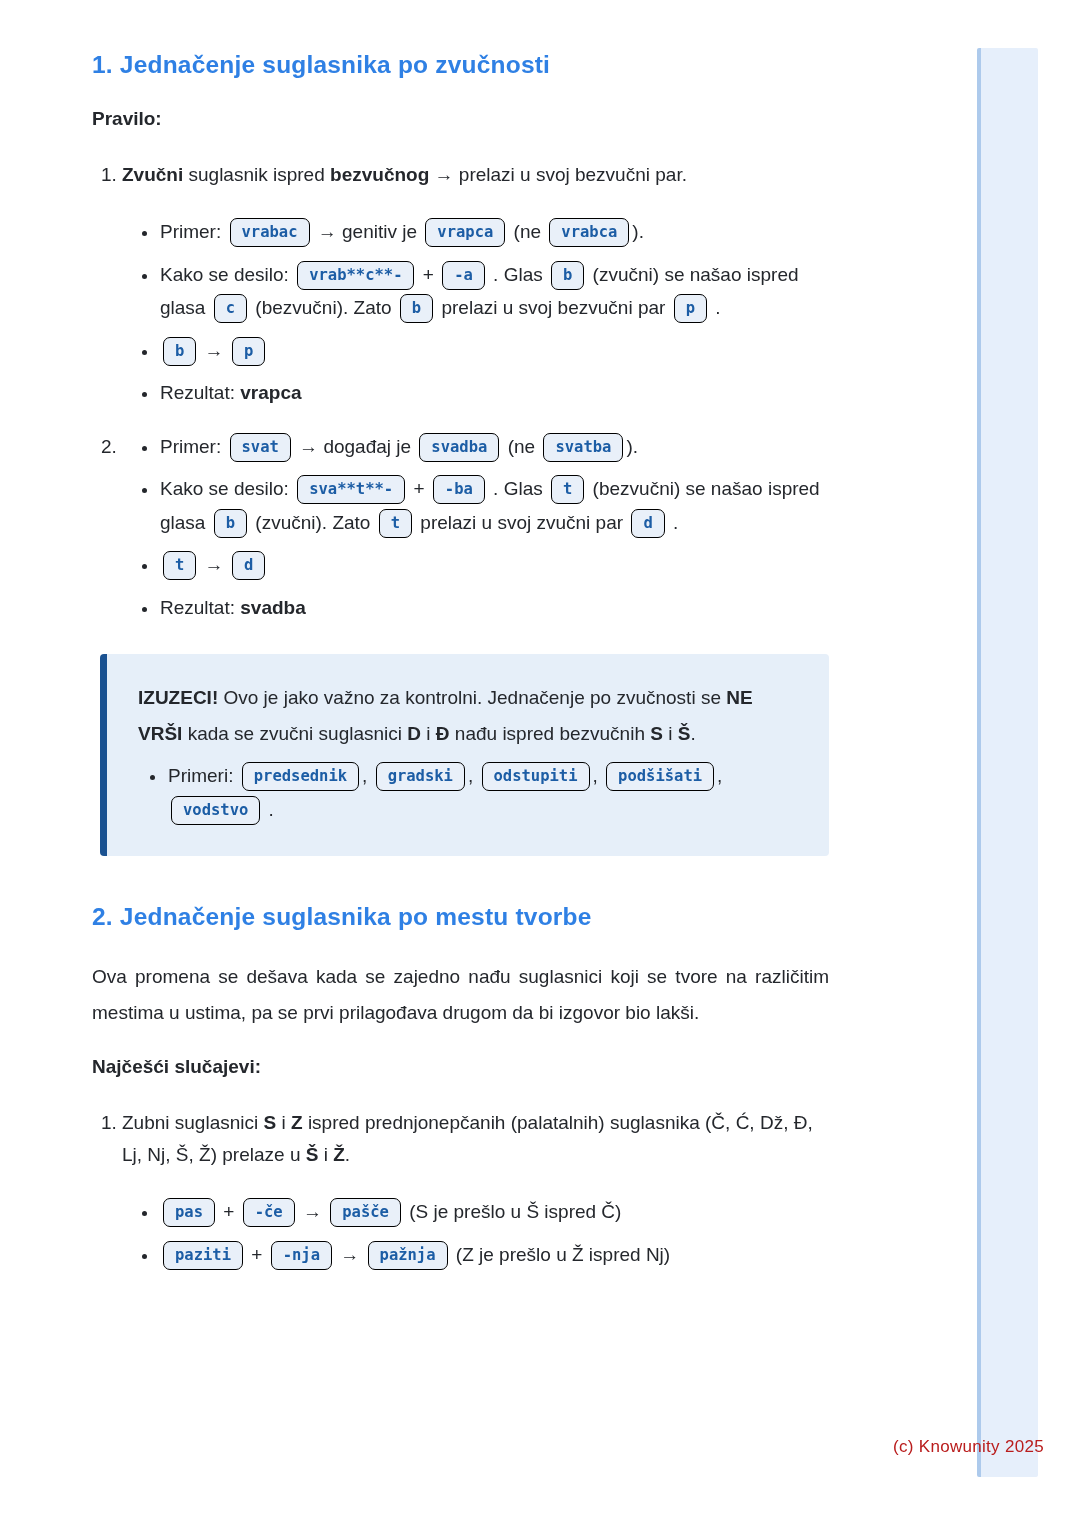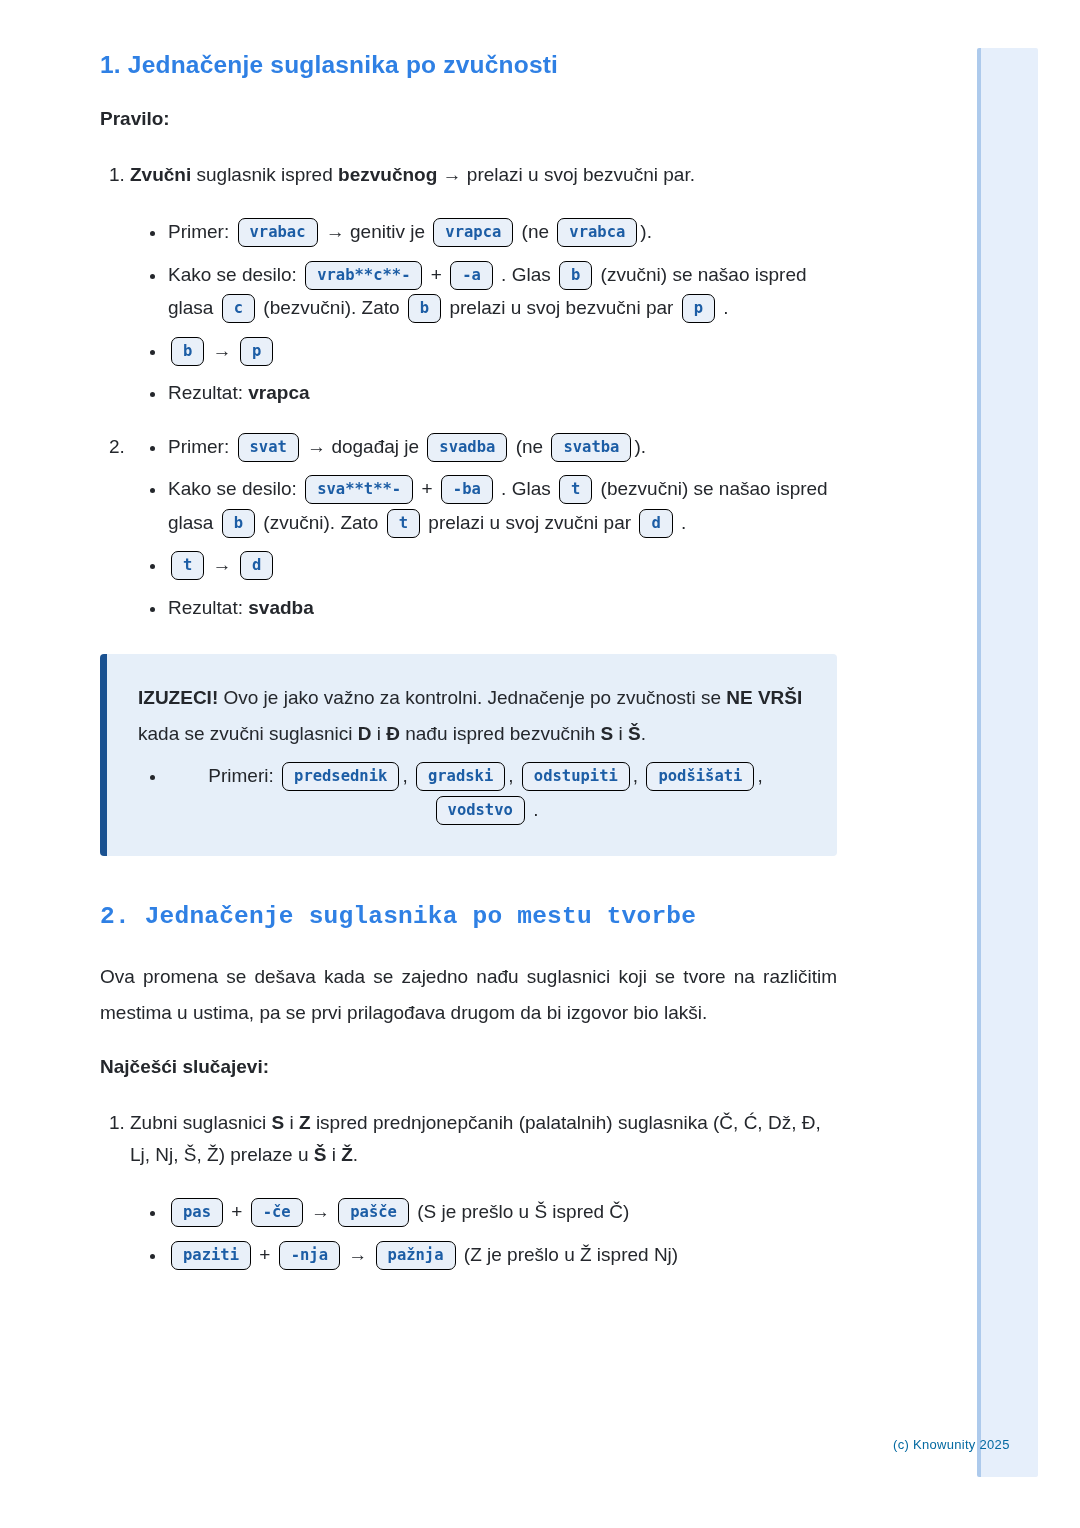--- a/index.html
+++ b/index.html
@@ -7,28 +7,28 @@
     width:1080px;height:1528px;position:relative;overflow:hidden;
     background:#ffffff;color:#24272c;
     font-family:"Liberation Sans",sans-serif;
   }
   .strip{
     position:absolute;left:977px;top:48px;width:57px;height:1429px;
     background:#e6effb;border-left:4px solid #adcaec;border-radius:2px;z-index:1;
   }
   .watermark{
     position:absolute;left:893px;top:1437px;z-index:2;
-    font-size:13px;color:#0369a1;letter-spacing:.3px;white-space:nowrap;
+    font-size:17px;color:#b91c1c;letter-spacing:.3px;white-space:nowrap;
   }
-  .content{position:absolute;left:100px;top:50px;width:737px;z-index:3;}
+  .content{position:absolute;left:92px;top:50px;width:737px;z-index:3;}
   h1.h{
     font-size:24.5px;font-weight:bold;color:#2f80e4;
     margin:0 0 27px 0;letter-spacing:.2px;line-height:30px;
   }
-  h1.h.second{margin-top:46px;font-family:Liberation Mono, monospace;}
+  h1.h.second{margin-top:46px;}
   p.para{
     font-size:19px;line-height:35.5px;margin:0 0 25px 0;text-align:justify;
   }
   p.label{font-size:19px;font-weight:bold;margin:0 0 28px 0;line-height:24px;}
   ol.rules{margin:0;padding:0 0 0 30px;font-size:19px;}
   ol.rules > li{margin:0 0 20px 0;line-height:30px;}
   ol.rules > li:last-child{margin-bottom:0;}
   .li-title{font-size:19px;line-height:32px;margin-bottom:24px;}
   ul.bullets{list-style:disc;margin:0;padding:0 0 0 36px;}
   ul.bullets > li{
@@ -39,26 +39,26 @@
   .chip{
     display:inline-block;
     font-family:"DejaVu Sans Mono",monospace;font-weight:bold;
     font-size:15.5px;line-height:20px;color:#1c5da5;
     background:#e9f0f9;border:1px solid #000000;border-radius:7px;
     padding:3px 11px 4px 11px;margin:1px 3px;vertical-align:1px;
     white-space:nowrap;
   }
   .callout{
     background:#e6eff9;border-left:7px solid #1a5291;border-radius:4px;
-    margin:30px 0 44px 0;padding:26px 34px 30px 31px;
+    margin:30px 0 44px 8px;padding:26px 34px 30px 31px;
   }
   .callout .callout-text{
     font-size:19px;line-height:35.5px;margin:0 0 8px 0;
   }
-  .callout ul.bullets{padding-left:28px;text-align:center;}
+  .callout ul.bullets{padding-left:28px;}
   .callout ul.bullets > li{margin-bottom:0;}
 </style>
 </head>
 <body>
 
 <div class="strip"></div>
 <div class="watermark">(c) Knowunity 2025</div>
 
 <main class="content">
 

